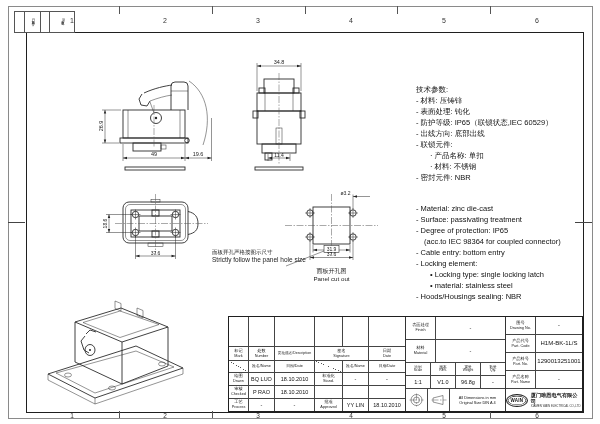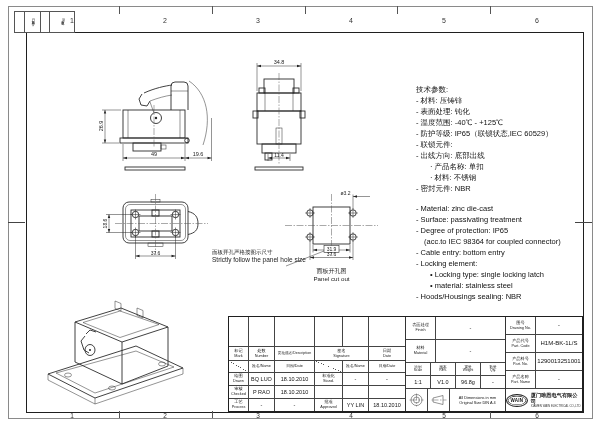--- a/index.html
+++ b/index.html
@@ -259,24 +259,23 @@
     <ellipse class="ln" cx="50" cy="58" rx="5" ry="5.5"></ellipse>
     <circle class="ar" cx="50" cy="58" r="1"></circle>
     <path class="ln" d="M45,44 L41,49 L44,58 L49,61"></path>
     <path class="ln" d="M46,42 L50,38 L56,40"></path>
   </svg>
 
   <div class="abs spec spec-zh">
     <div>技术参数:</div>
     <div>- 材料: 压铸锌</div>
     <div>- 表面处理: 钝化</div>
-    <div>- 温度范围: -40℃ - +125℃</div>
     <div>- 防护等级: IP65（联锁状态,IEC 60529）</div>
+    <div>- 出线方向: 底部出线</div>
     <div>- 联锁元件:</div>
-    <div>- 出线方向: 底部出线</div>
     <div class="ind">· 产品名称: 单扣</div>
     <div class="ind">· 材料: 不锈钢</div>
     <div>- 密封元件: NBR</div>
   </div>
 
   <div class="abs spec spec-en">
     <div>- Material: zinc die-cast</div>
     <div>- Surface: passivating treatment</div>
     <div>- Degree of protection: IP65</div>
     <div class="ind-sm">(acc.to IEC 98364 for coupled connector)</div>

